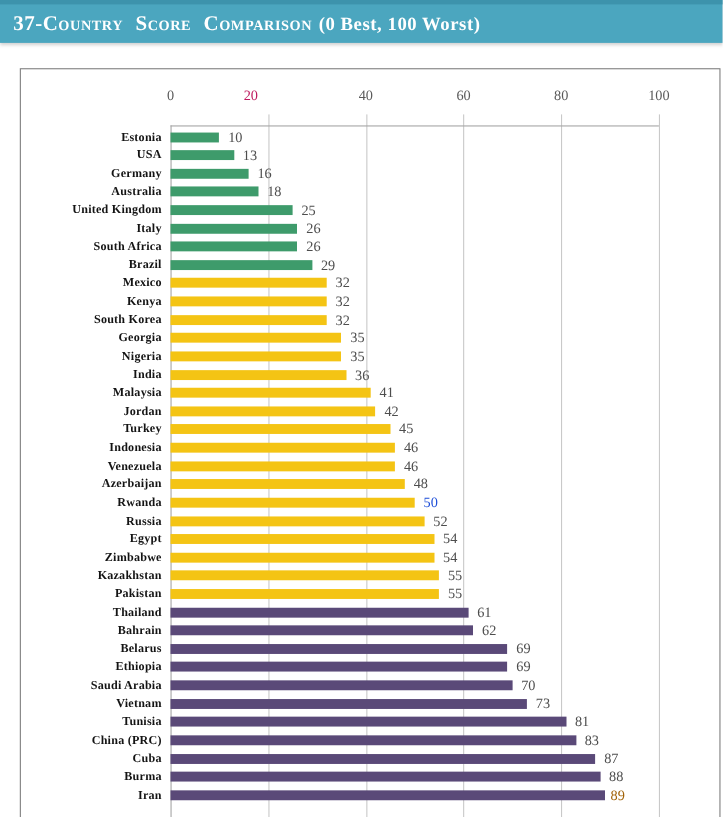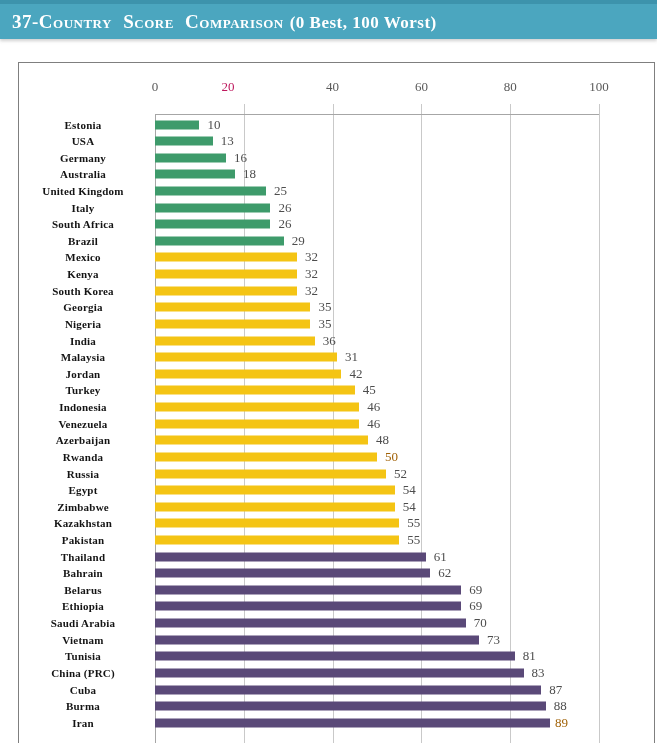--- a/index.html
+++ b/index.html
@@ -86,21 +86,21 @@
     left: 0;
     width: 100%;
     height: 17px;
   }
   .country-label {
     position: absolute;
     left: 0;
     top: 50%;
     transform: translateY(-50%);
     width: 128px;
-    text-align: center;
+    text-align: right;
     font-weight: bold;
     font-size: 11px;
     color: #141414;
     letter-spacing: 0.2px;
     white-space: nowrap;
   }
   .bar {
     position: absolute;
     top: 50%;
     transform: translateY(-50%);
@@ -206,21 +206,21 @@
         <span class="value-label" style="left: 299.4px; color: rgb(77, 77, 77);">35</span>
       </div>
       <div class="bar-row" style="top: 269.06px;">
         <span class="country-label">India</span>
         <div class="bar" style="left: 136px; width: 159.84px; background: rgb(244, 196, 20);"></div>
         <span class="value-label" style="left: 303.84px; color: rgb(77, 77, 77);">36</span>
       </div>
       <div class="bar-row" style="top: 285.68px;">
         <span class="country-label">Malaysia</span>
         <div class="bar" style="left: 136px; width: 182.04px; background: rgb(244, 196, 20);"></div>
-        <span class="value-label" style="left: 326.04px; color: rgb(77, 77, 77);">31</span>
+        <span class="value-label" style="left: 326.04px; color: rgb(77, 77, 77);">41</span>
       </div>
       <div class="bar-row" style="top: 302.3px;">
         <span class="country-label">Jordan</span>
         <div class="bar" style="left: 136px; width: 186.48px; background: rgb(244, 196, 20);"></div>
         <span class="value-label" style="left: 330.48px; color: rgb(77, 77, 77);">42</span>
       </div>
       <div class="bar-row" style="top: 318.92px;">
         <span class="country-label">Turkey</span>
         <div class="bar" style="left: 136px; width: 199.8px; background: rgb(244, 196, 20);"></div>
         <span class="value-label" style="left: 343.8px; color: rgb(77, 77, 77);">45</span>
@@ -236,21 +236,21 @@
         <span class="value-label" style="left: 348.24px; color: rgb(77, 77, 77);">46</span>
       </div>
       <div class="bar-row" style="top: 368.78px;">
         <span class="country-label">Azerbaijan</span>
         <div class="bar" style="left: 136px; width: 213.12px; background: rgb(244, 196, 20);"></div>
         <span class="value-label" style="left: 357.12px; color: rgb(77, 77, 77);">48</span>
       </div>
       <div class="bar-row" style="top: 385.4px;">
         <span class="country-label">Rwanda</span>
         <div class="bar" style="left: 136px; width: 222px; background: rgb(244, 196, 20);"></div>
-        <span class="value-label" style="left: 366px; color: #a16207; text-align: center;">50</span>
+        <span class="value-label" style="left: 366px; color: #1d4ed8; text-align: center;">50</span>
       </div>
       <div class="bar-row" style="top: 402.02px;">
         <span class="country-label">Russia</span>
         <div class="bar" style="left: 136px; width: 230.88px; background: rgb(244, 196, 20);"></div>
         <span class="value-label" style="left: 374.88px; color: rgb(77, 77, 77);">52</span>
       </div>
       <div class="bar-row" style="top: 418.64px;">
         <span class="country-label">Egypt</span>
         <div class="bar" style="left: 136px; width: 239.76px; background: rgb(244, 196, 20);"></div>
         <span class="value-label" style="left: 383.76px; color: rgb(77, 77, 77);">54</span>

